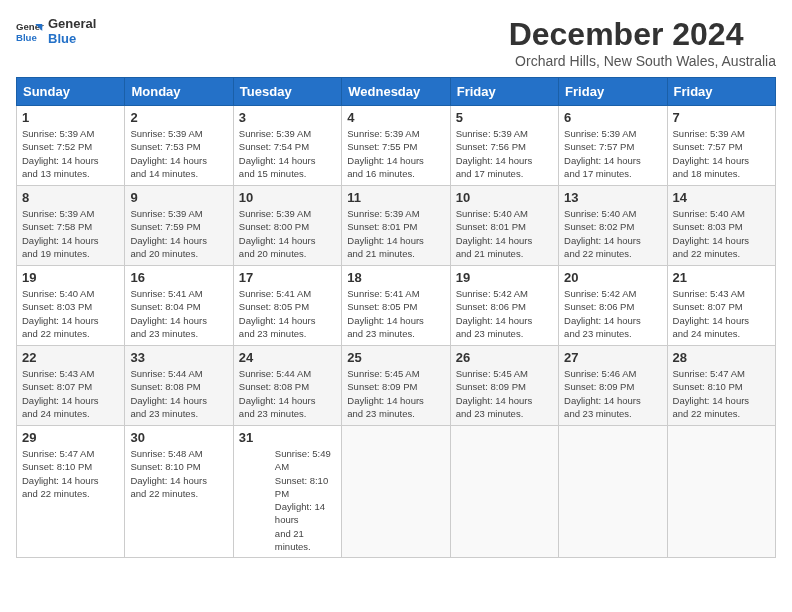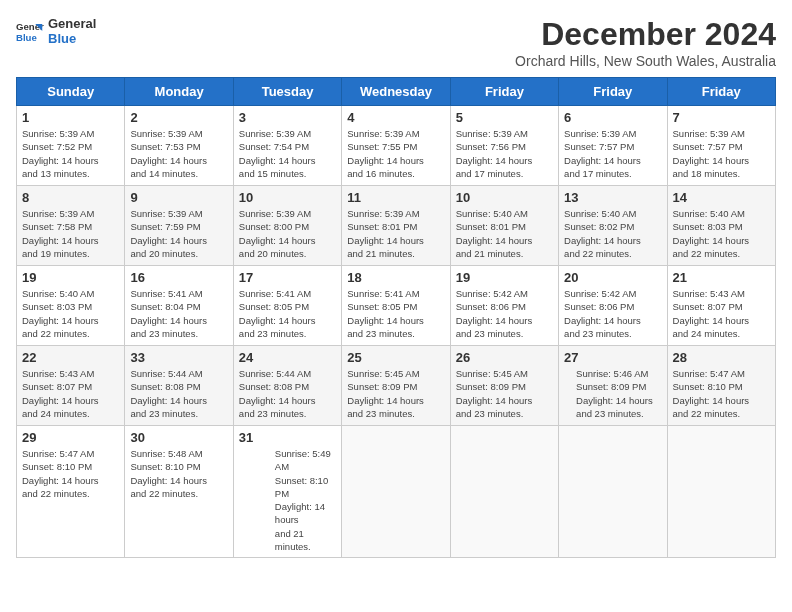--- a/index.html
+++ b/index.html
@@ -19,41 +19,41 @@
     .logo {
       display: flex;
       align-items: center;
       gap: 4px;
     }
     .logo-icon {
       width: 28px;
       height: 28px;
     }
     .title-block {
-      text-align: right;
+      text-align: center;
     }
     .month-title {
       font-size: 32px;
       font-weight: bold;
       color: #333;
     }
     .location-title {
       font-size: 14px;
       color: #555;
       margin-left: 39px;
     }
     table {
       width: 100%;
       border-collapse: collapse;
       table-layout: fixed;
     }
     th {
       background: #2471c8;
       color: #fff;
-      text-align: center;
+      text-align: left;
       padding: 6px 6px;
       font-size: 13px;
       font-weight: bold;
       border: 1px solid #1a5fa8;
     }
     td {
       vertical-align: top;
       border: 1px solid #ccc;
       padding: 4px 5px;
       font-size: 10px;
@@ -297,21 +297,21 @@
         </td>
         <td>
           <span class="day-num">26</span>
           <div class="day-info" style="white-space: pre-line;">Sunrise: 5:45 AM
 Sunset: 8:09 PM
 Daylight: 14 hours
 and 23 minutes.</div>
         </td>
         <td>
           <span class="day-num">27</span>
-          <div class="day-info" style="white-space: pre-line; margin-left: 12px;">Sunrise: 5:46 AM
+          <div class="day-info" style="white-space: pre-line;">Sunrise: 5:46 AM
 Sunset: 8:09 PM
 Daylight: 14 hours
 and 23 minutes.</div>
         </td>
         <td>
           <span class="day-num">28</span>
           <div class="day-info" style="white-space: pre-line;">Sunrise: 5:47 AM
 Sunset: 8:10 PM
 Daylight: 14 hours
 and 22 minutes.</div>

